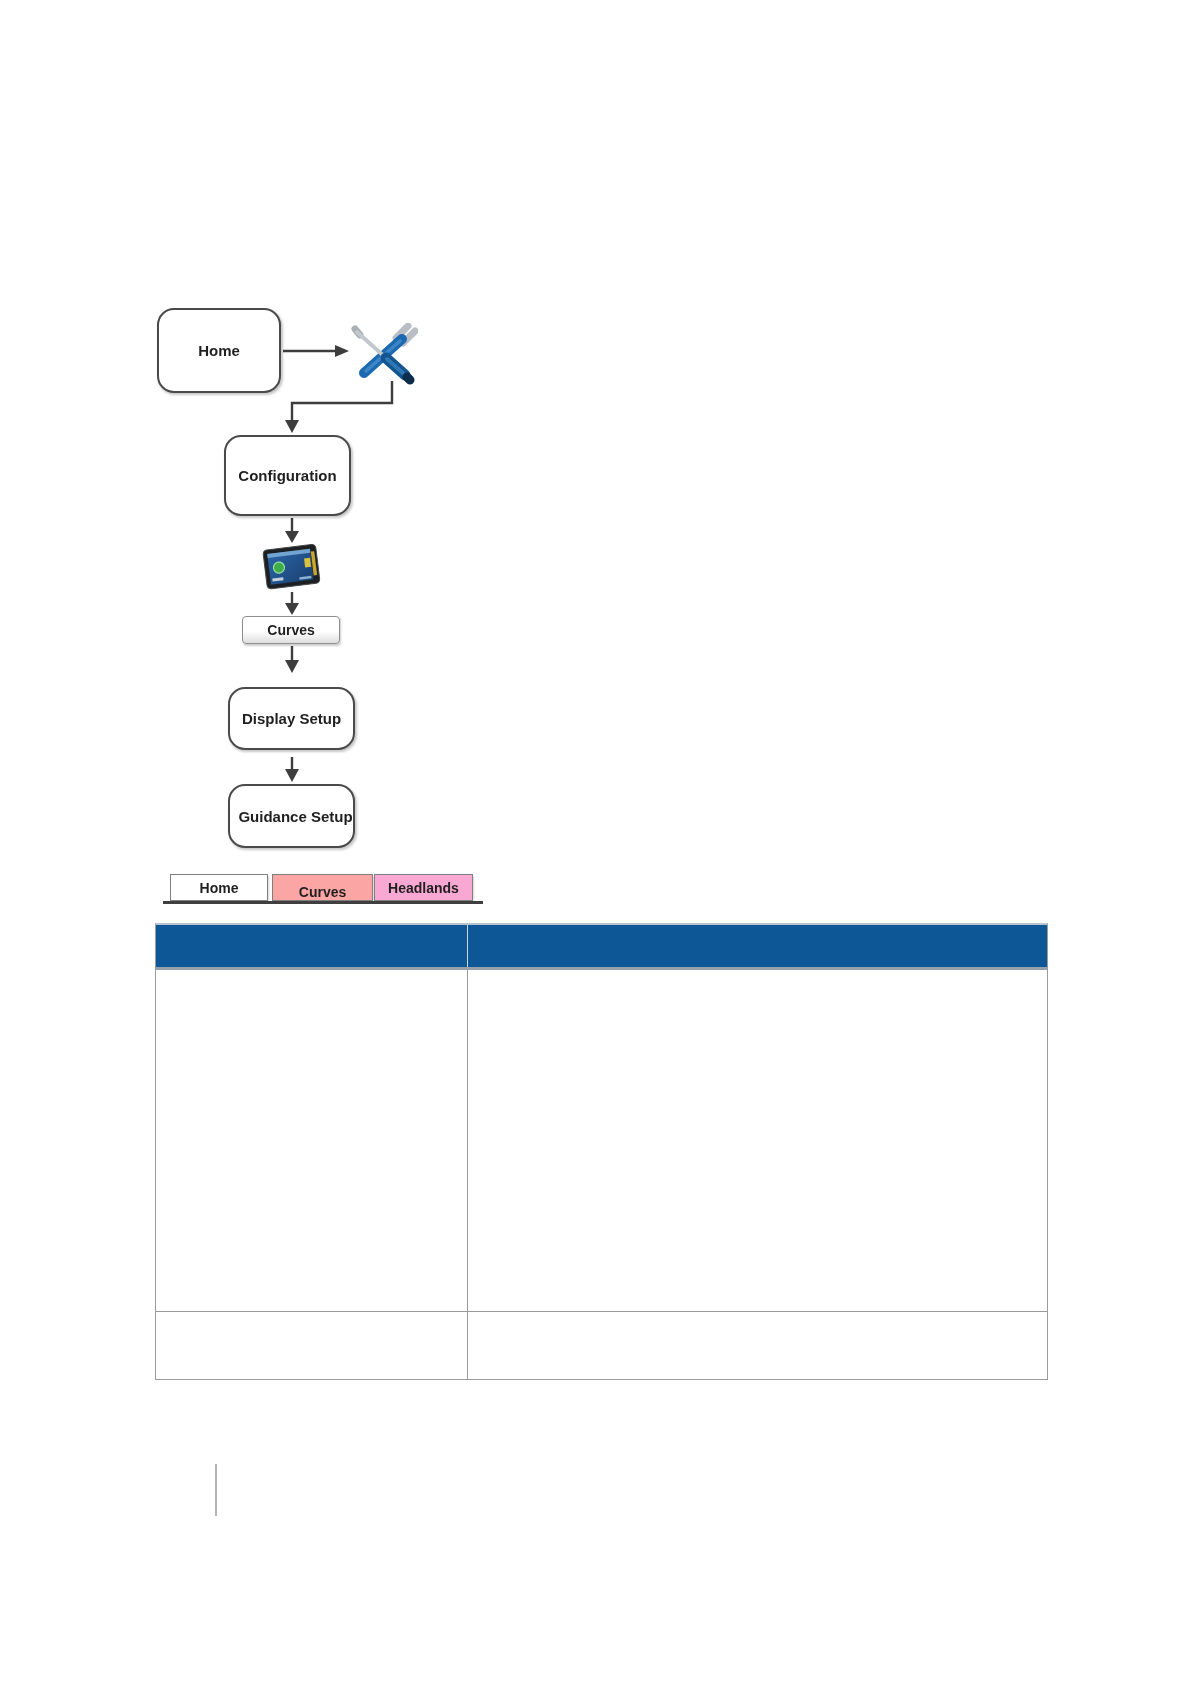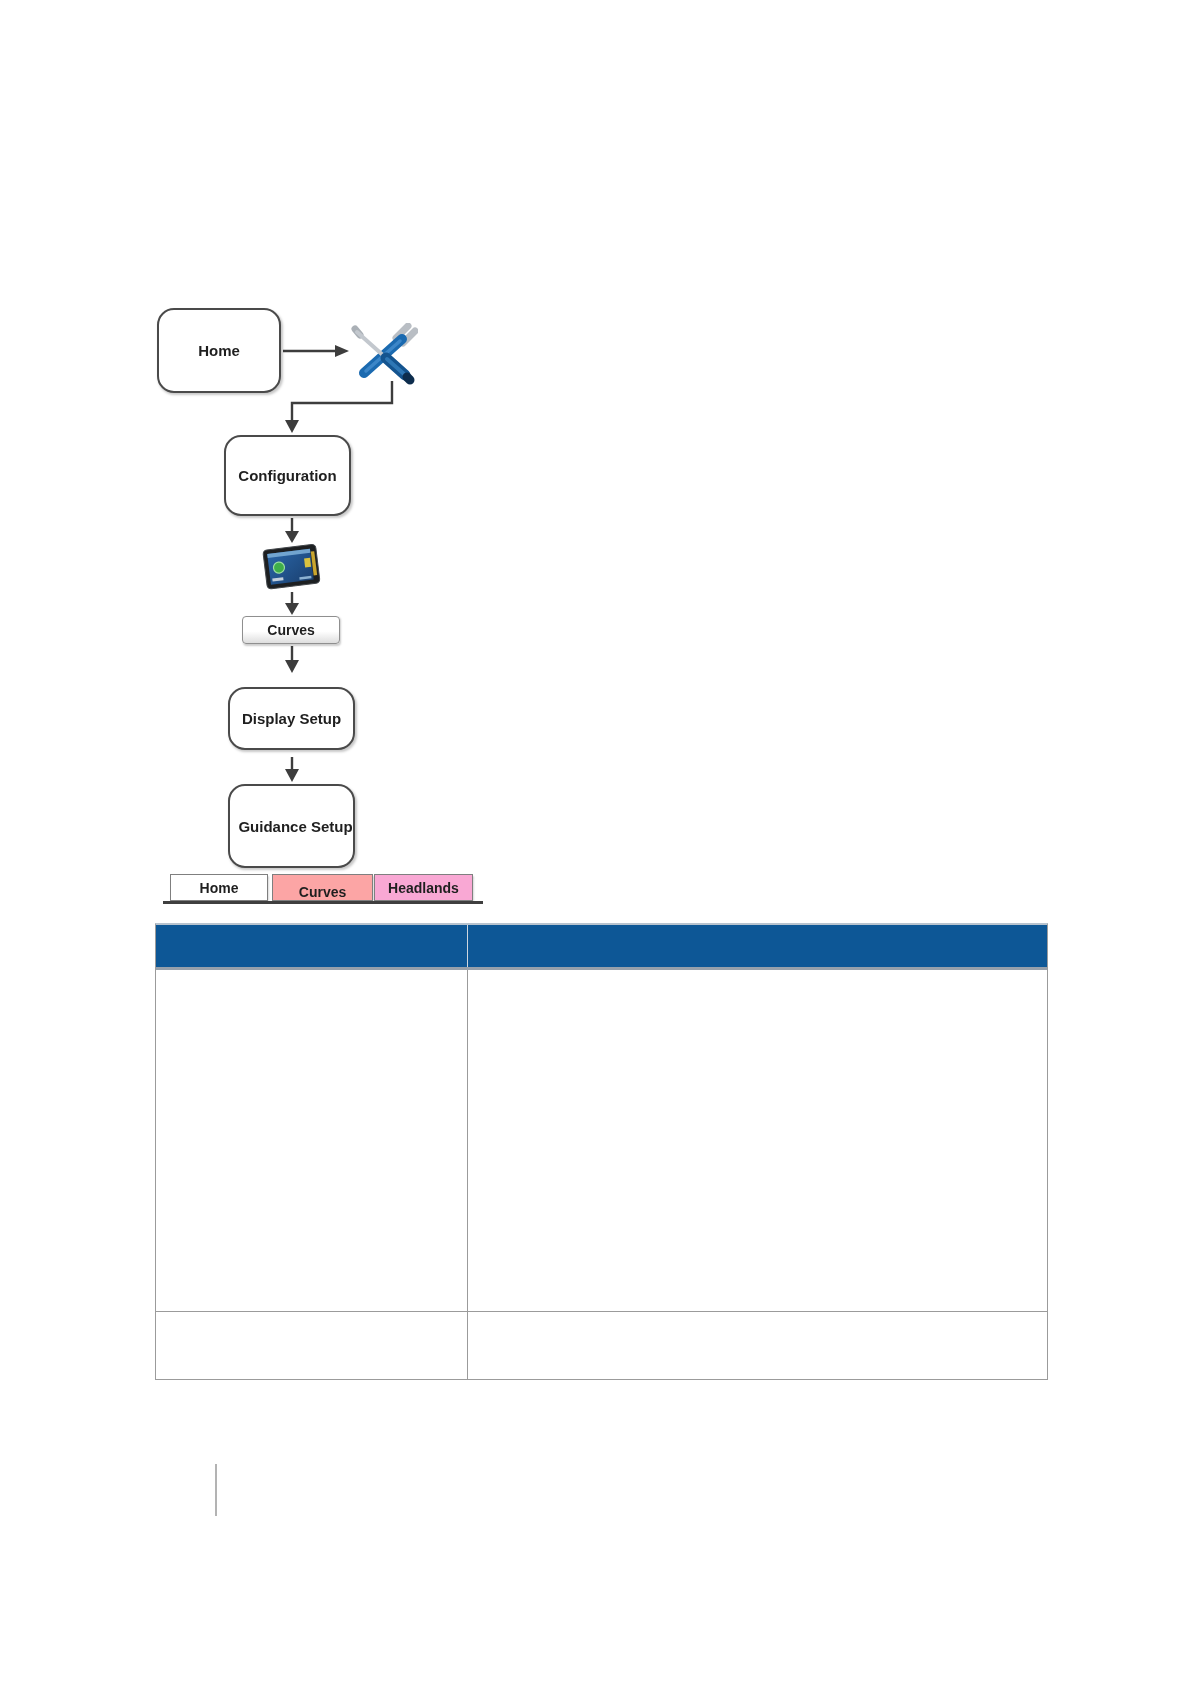--- a/index.html
+++ b/index.html
@@ -17,21 +17,21 @@
     border:2px solid #4a4a4a;
     border-radius:17px;
     display:flex;align-items:center;justify-content:center;
     font-weight:bold;font-size:15px;color:#1f1f1f;
     box-sizing:border-box;
     box-shadow:1.5px 2px 2.5px rgba(0,0,0,0.22);
   }
   #n-home{left:157px;top:308px;width:124px;height:85px;}
   #n-config{left:224px;top:435px;width:127px;height:81px;}
   #n-display{left:228px;top:675px;width:127px;height:63px;margin-top:12px;}
-  #n-guidance{left:228px;top:784px;width:127px;height:84px;padding-left:8px;}
+  #n-guidance{left:228px;top:784px;width:127px;height:64px;padding-left:8px;}
   #n-setup{
     left:242px;top:616px;width:98px;height:28px;
     border:1px solid #8f8f8f;border-radius:4px;
     background:linear-gradient(#ffffff 55%,#dedede);
     font-size:14px;border-width:1px;
     box-shadow:1px 1.5px 2px rgba(0,0,0,0.2);
   }
   .icon-wrap{position:absolute;}
   #icon-tools{left:350px;top:323px;width:68px;height:62px;}
   #icon-display{left:262px;top:541px;width:60px;height:52px;}

